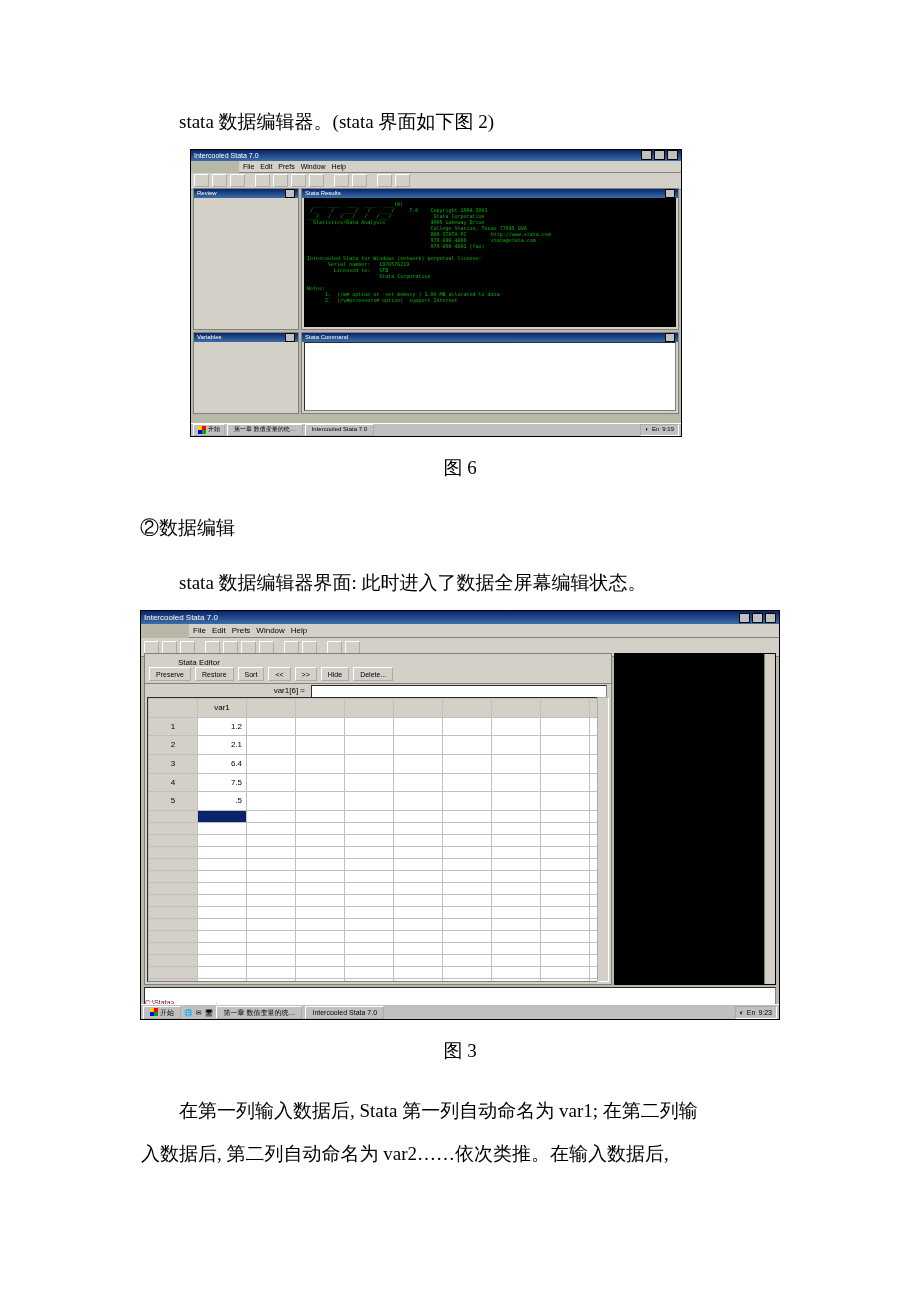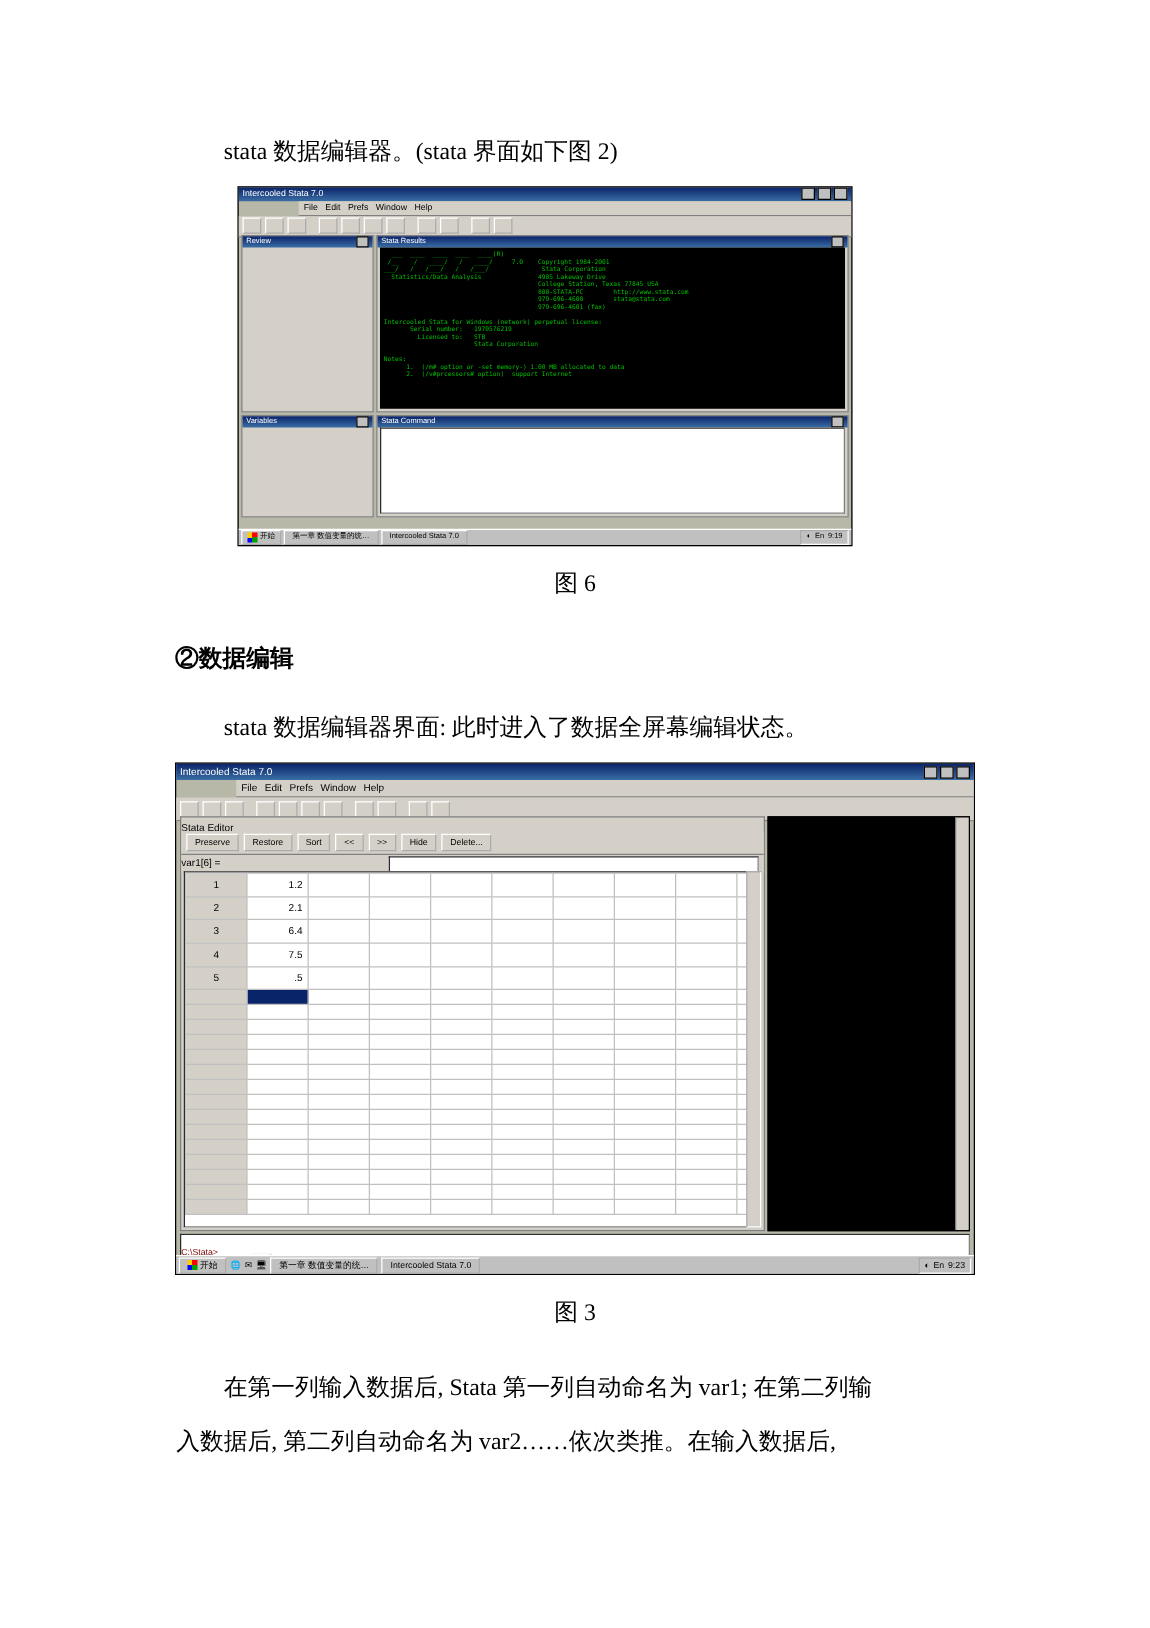--- a/index.html
+++ b/index.html
@@ -11,21 +11,21 @@
     width: 920px;
   }
   .page {
     padding: 100px 140px 60px 140px;
     font-size: 19px;
     line-height: 2.2;
   }
   .text-line { margin: 1px; }
   .indent { text-indent: 2em; }
   .center { text-align: center; margin: 10px 0 18px 0; }
-  .heading { font-weight: bold; margin: 18px 0 14px 0; }
+  .heading { font-weight: normal; margin: 18px 0 14px 0; }
 
   
   .fig2-wrap { margin: 6px 0 0 50px; }
   .stata-main {
     width: 490px;
     height: 286px;
     background: #b8b8a8;
     border: 1px solid #000;
     font-family: "Tahoma","Microsoft Sans Serif",sans-serif;
     font-size: 7px;
@@ -117,34 +117,34 @@
     font-family:"Tahoma","Microsoft Sans Serif",sans-serif;
     font-size:8px; position:relative;
   }
   .ed-body {
     position:absolute; left:3px; right:3px; top:42px; bottom:16px;
   }
   .editor-pane {
     position:absolute; left:0; top:0; width:466px; height:330px;
     border:1px solid #808080; background:#d4d0c8;
   }
-  .editor-pane .pt { height:11px; font-size:8px; }
+  .editor-pane .pt { height:11px; font-size:8px;padding-left:33px; }
   .ed-tool {
     height:16px; background:#d4d0c8; display:flex; gap:4px;
     padding:1px 4px; align-items:center;
   }
   .ed-tool .ebtn {
     height:12px; padding:0 6px; border:1px outset #fff; background:#d4d0c8; font-size:7px;
     display:flex; align-items:center;
   }
   .cellbar {
     height:14px; background:#d4d0c8; border-top:1px solid #808080;
     display:flex; align-items:center; font-size:8px;
   }
-  .cellbar .lbl { width:160px; padding-right:6px; }
+  .cellbar .lbl { width:160px; text-align:right; padding-right:6px; }
   .cellbar .inp { flex:1; height:11px; border:1px inset #808080; background:#fff; margin-right:4px; }
   .grid {
     position:absolute; left:2px; right:2px; top:43px; bottom:2px;
     background:#fff; border:1px inset #808080; overflow:hidden;
   }
   table.sheet { border-collapse:collapse; font-size:8px; width:100%; }
   table.sheet th, table.sheet td {
     border:1px solid silver; height:11px; padding:0 4px;
     background:#fff; text-align:right;
     min-width:40px; white-space:nowrap;
@@ -344,20 +344,32 @@
             <span class="ebtn">Delete...</span>
           </div>
           <div class="cellbar">
             <span class="lbl">var1[6] =</span>
             <span class="inp"></span>
           </div>
           <div class="grid">
             <table class="sheet" id="ed-sheet">
                 <tbody>
                   <tr>
+                    <th class="rowh"></th>
+                    <th>var1</th>
+                    <th></th>
+                    <th></th>
+                    <th></th>
+                    <th></th>
+                    <th></th>
+                    <th></th>
+                    <th></th>
+                    <th></th>
+                  </tr>
+                  <tr>
                     <th class="rowh">1</th>
                     <td>1.2</td>
                     <td></td>
                     <td></td>
                     <td></td>
                     <td></td>
                     <td></td>
                     <td></td>
                     <td></td>
                     <td></td>

